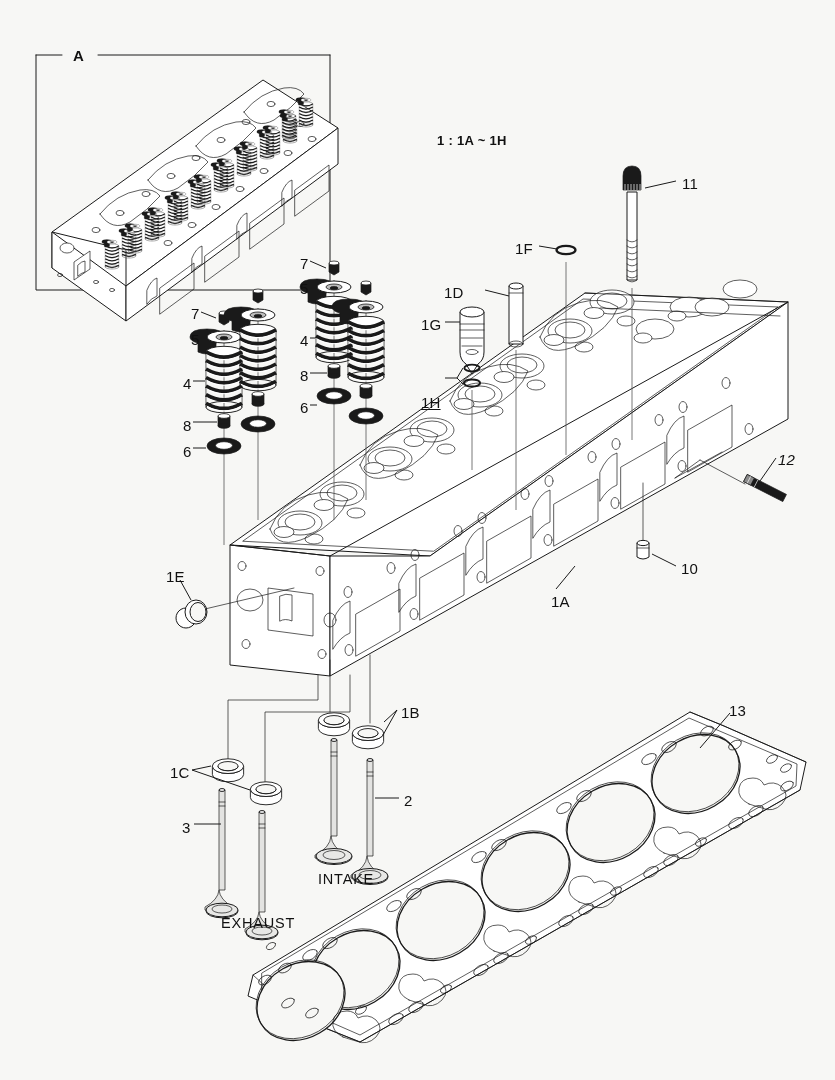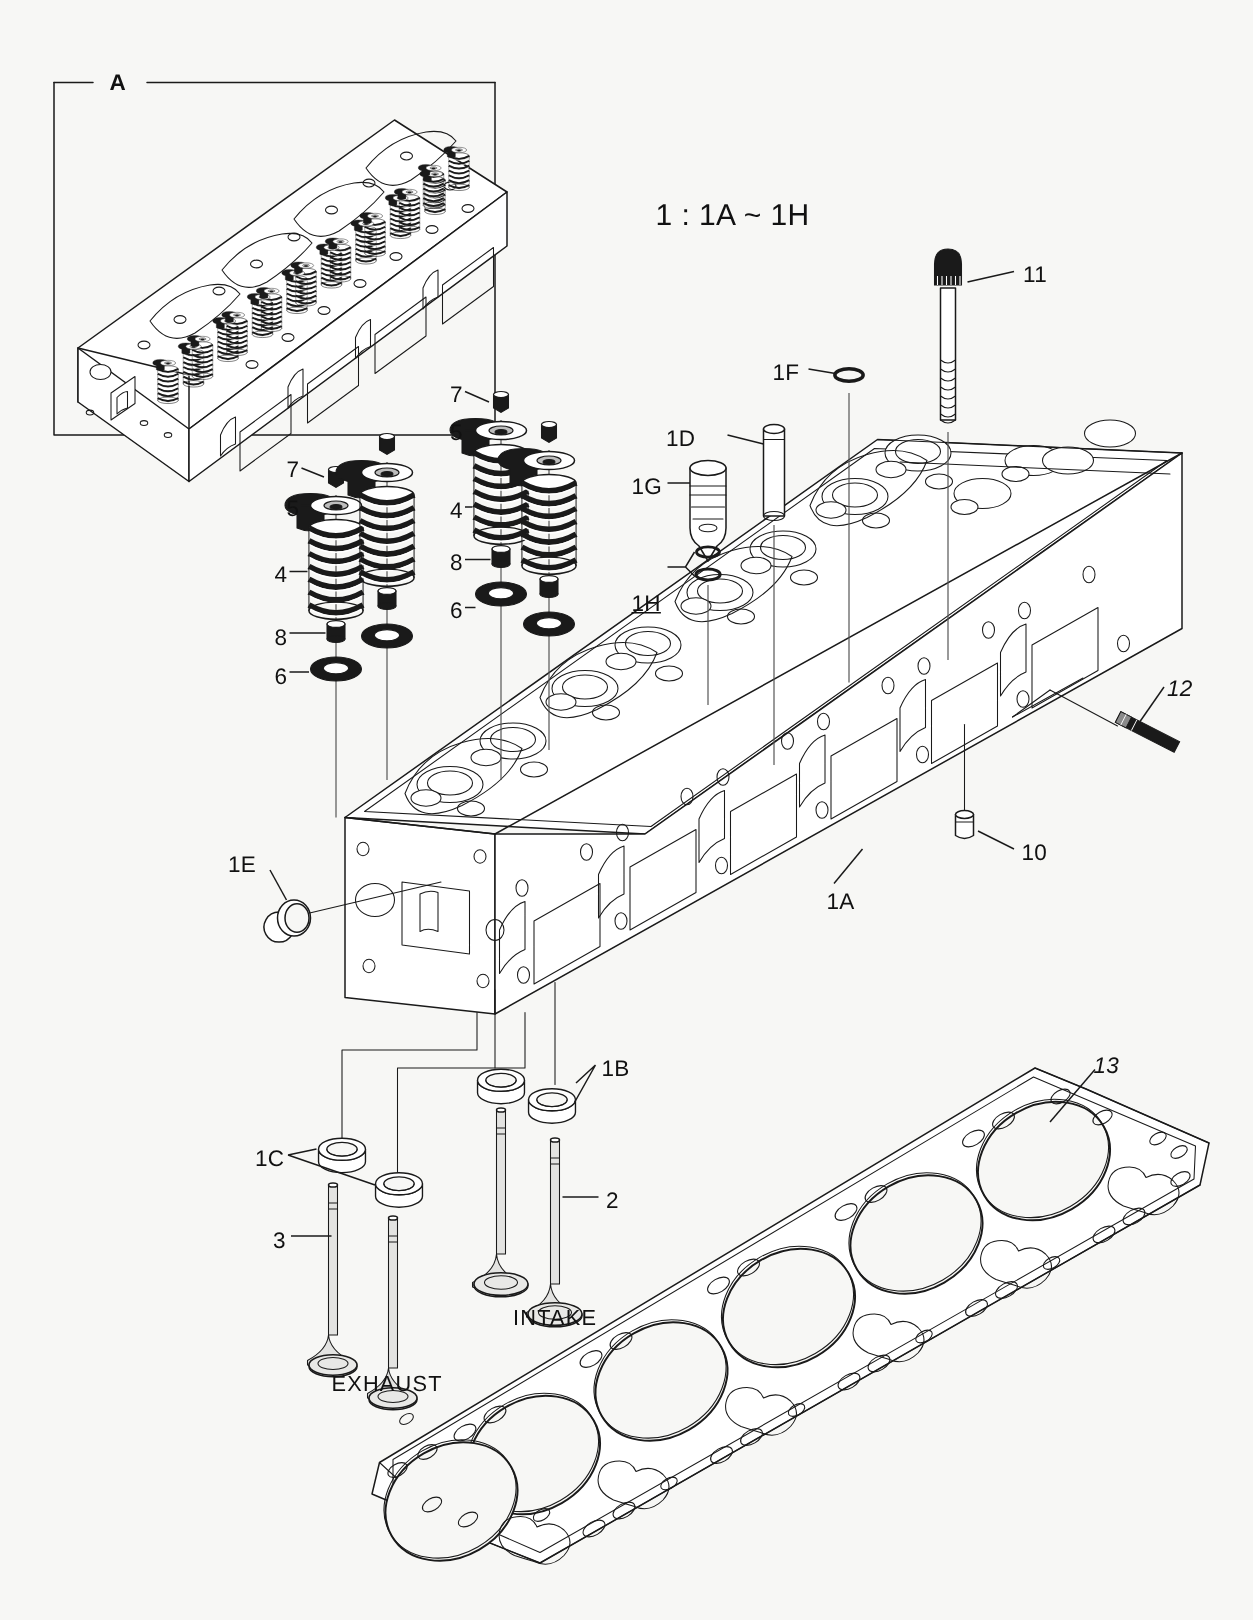--- a/index.html
+++ b/index.html
@@ -20,21 +20,21 @@
     position:absolute;
     font-family:"Liberation Sans", sans-serif;
     font-size:15px;
     color:#111;
     white-space:nowrap;
     letter-spacing:0.2px;
     line-height:1;
   }
   .lbl.bold{font-weight:bold;}
   .lbl.word{font-size:14.5px;letter-spacing:0.8px;}
-  .lbl.note{font-size:20px;font-weight:normal;letter-spacing:0.3px;}
+  .lbl.note{font-size:13px;font-weight:bold;letter-spacing:0.3px;}
 </style>
 </head>
 <body>
 
 <div id="sheet">
 
 <svg id="art" viewBox="0 0 835 1080">
   <defs>
     <style>
       .ln{fill:none;stroke:#1a1a1a;stroke-width:1;stroke-linejoin:round;stroke-linecap:round;}
@@ -784,23 +784,23 @@
 <div class="lbl" style="left:191px;top:332px;">5</div>
 <div class="lbl" style="left:300px;top:333px;">4</div>
 <div class="lbl" style="left:300px;top:368px;">8</div>
 <div class="lbl" style="left:421px;top:395px;text-decoration:underline;">1H</div>
 <div class="lbl" style="left:183px;top:376px;">4</div>
 <div class="lbl" style="left:300px;top:400px;">6</div>
 <div class="lbl" style="left:183px;top:418px;">8</div>
 <div class="lbl" style="left:183px;top:444px;">6</div>
 <div class="lbl" style="left:778px;top:452px;font-style:italic;">12</div>
 <div class="lbl" style="left:681px;top:561px;">10</div>
-<div class="lbl" style="left:152px;top:569px;">1E</div>
+<div class="lbl" style="left:166px;top:569px;">1E</div>
 <div class="lbl" style="left:551px;top:594px;">1A</div>
 <div class="lbl" style="left:401px;top:705px;">1B</div>
-<div class="lbl" style="left:729px;top:703px;font-style:italic;">13</div>
+<div class="lbl" style="left:729px;top:703px;">13</div>
 <div class="lbl" style="left:170px;top:765px;">1C</div>
 <div class="lbl" style="left:404px;top:793px;">2</div>
 <div class="lbl" style="left:182px;top:820px;">3</div>
-<div class="lbl word" style="left:318px;top:872px;margin-left:24px;">INTAKE</div>
+<div class="lbl word" style="left:318px;top:872px;">INTAKE</div>
 <div class="lbl word" style="left:201px;top:916px;margin-left:20px;">EXHAUST</div>
 
 </div>
 
 </body></html>

